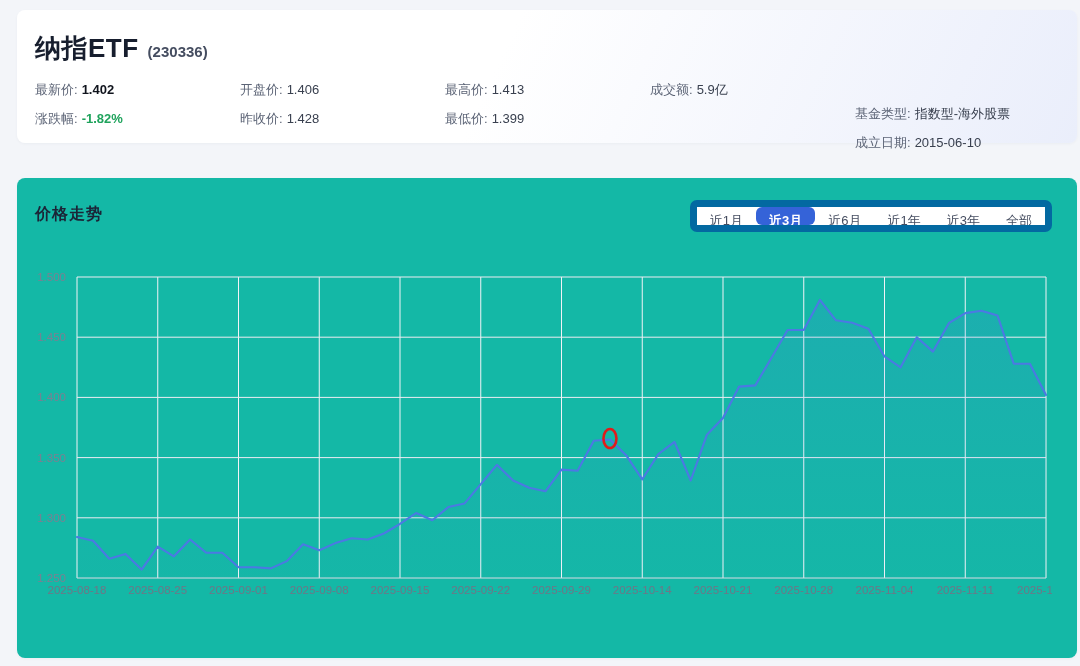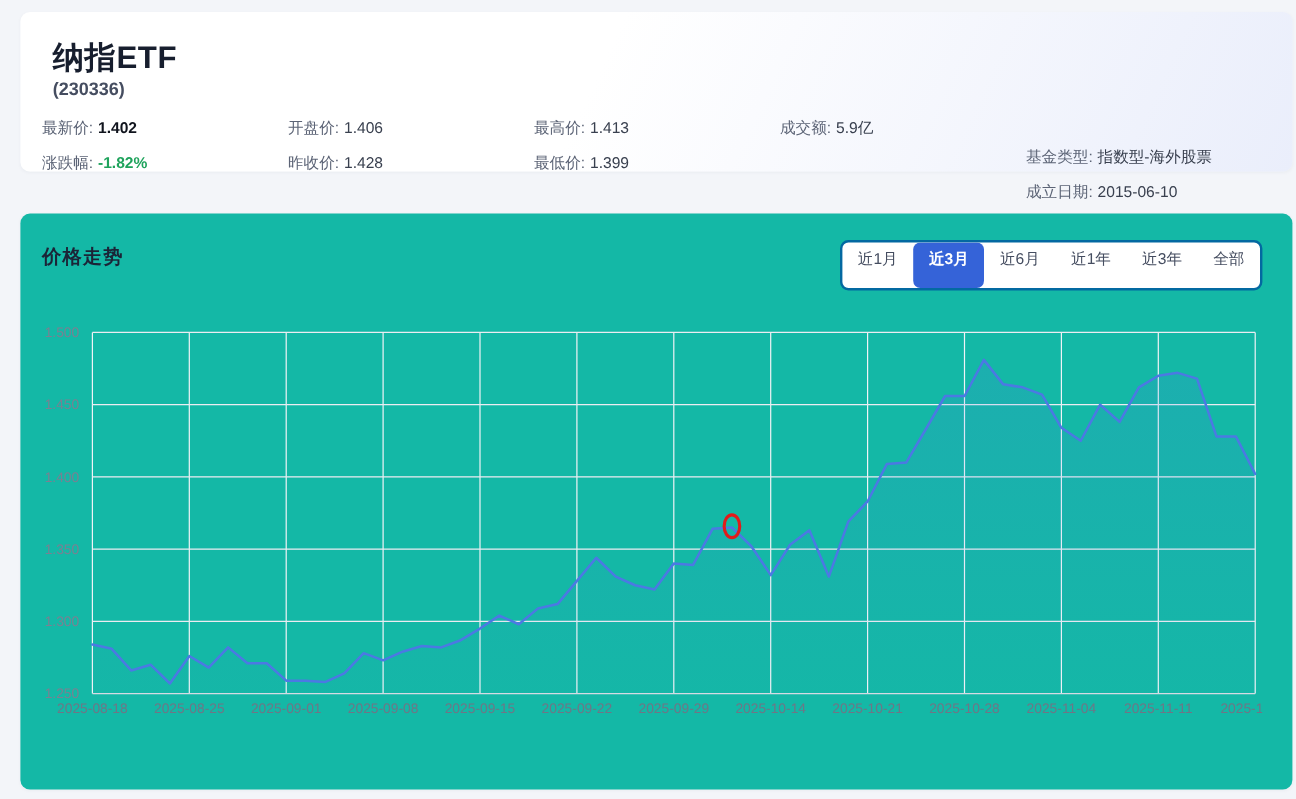--- a/index.html
+++ b/index.html
@@ -16,40 +16,40 @@
     background: #14b8a6;
     border-radius: 8px;
     box-shadow: 0 1px 3px rgba(30,40,80,0.04);
   }
   
   .header-card {
     left: 17px; top: 10px; width: 1060px; height: 133px;
     background: linear-gradient(115deg, #ffffff 45%, #eaeefb 100%);
     padding: 21px 18px 0 18px;
   }
-  .title-row { display: flex; align-items: baseline; flex-direction: column; }
+  .title-row { display: flex; align-items: baseline; }
   .fund-title { font-size: 26px; font-weight: bold; color: #171e2e; letter-spacing: 0.5px; }
   .fund-code { font-size: 15px; font-weight: 600; color: #454d60; margin-left: 9px; }
   .stats-row { display: flex; margin-top: 15px; }
   .stat-col { width: 205px; }
   .stat-col:last-child { width: auto; margin-top: 24px; }
   .stat-item { font-size: 13px; margin-bottom: 11px; white-space: nowrap; }
   .stat-label { color: #5c6476; }
   .stat-value { color: #39404f; margin-left: 4px; }
   .stat-value.bold  { font-weight: bold; color: #10141d; }
   .stat-value.green { font-weight: bold; color: #1fa35c; }
   
   .chart-card { left: 17px; top: 178px; width: 1060px; height: 480px; }
   .chart-head {
     display: flex; justify-content: space-between; align-items: flex-start;
     padding: 22px 25px 0 18px;
   }
   .chart-title { font-size: 16px; font-weight: bold; color: #1b2437; padding-top: 4px; letter-spacing: 1px; }
   .range-tabs {
-    display: flex; height: 42px; border: 2px solid #0369a1; border-radius: 7px;
+    display: flex; height: 32px; border: 7px solid #0369a1; border-radius: 7px;
     background: #ffffff; overflow: hidden; text-align: right;
   }
   .range-tab {
     font-size: 13px; line-height: 28px; padding: 0 13px; color: #454d60;
     cursor: pointer; border-radius: 6px; white-space: nowrap;
   }
   .range-tab.active { background: #3563d8; color: #ffffff; font-weight: bold; }
   .chart-wrap {
     position: absolute; left: 18px; top: 82px;
     width: 1017px; height: 348px; overflow: hidden;

